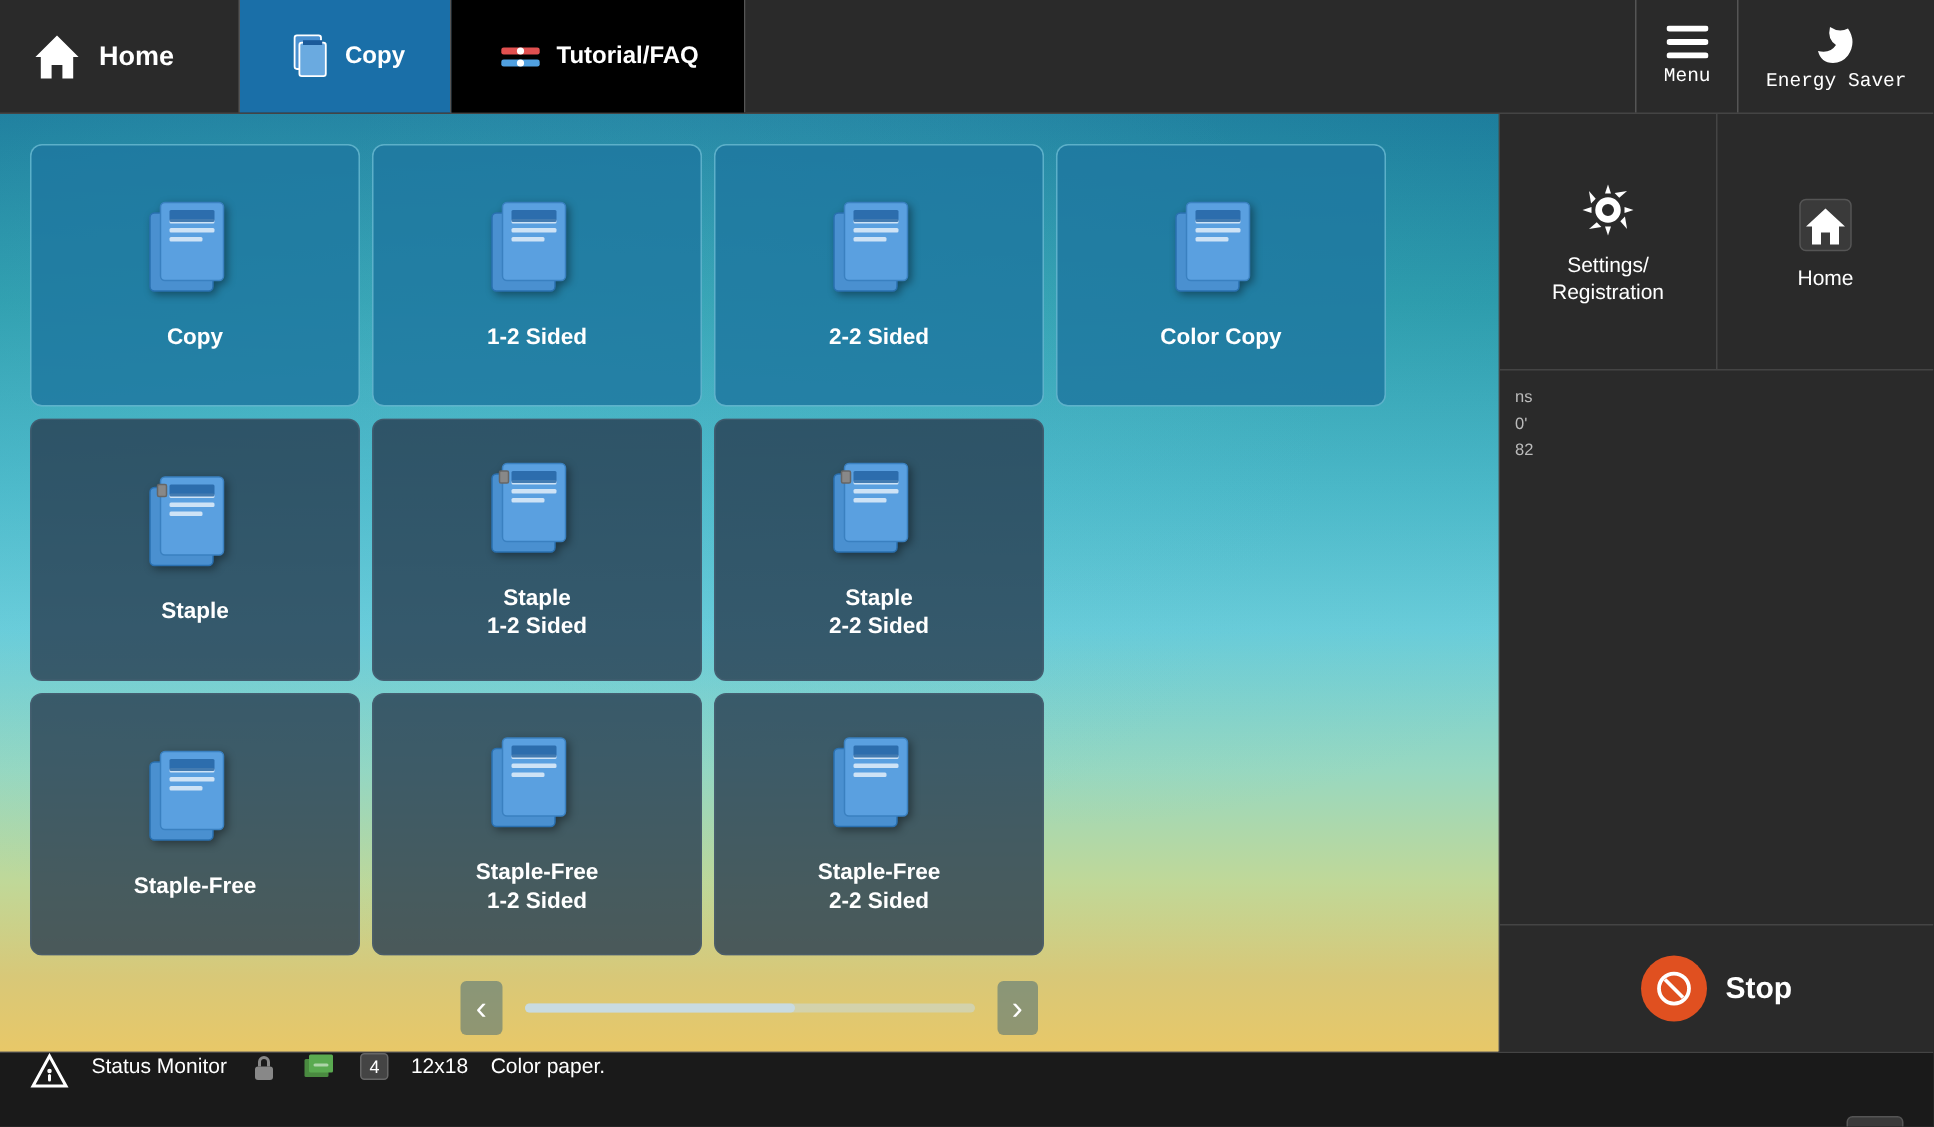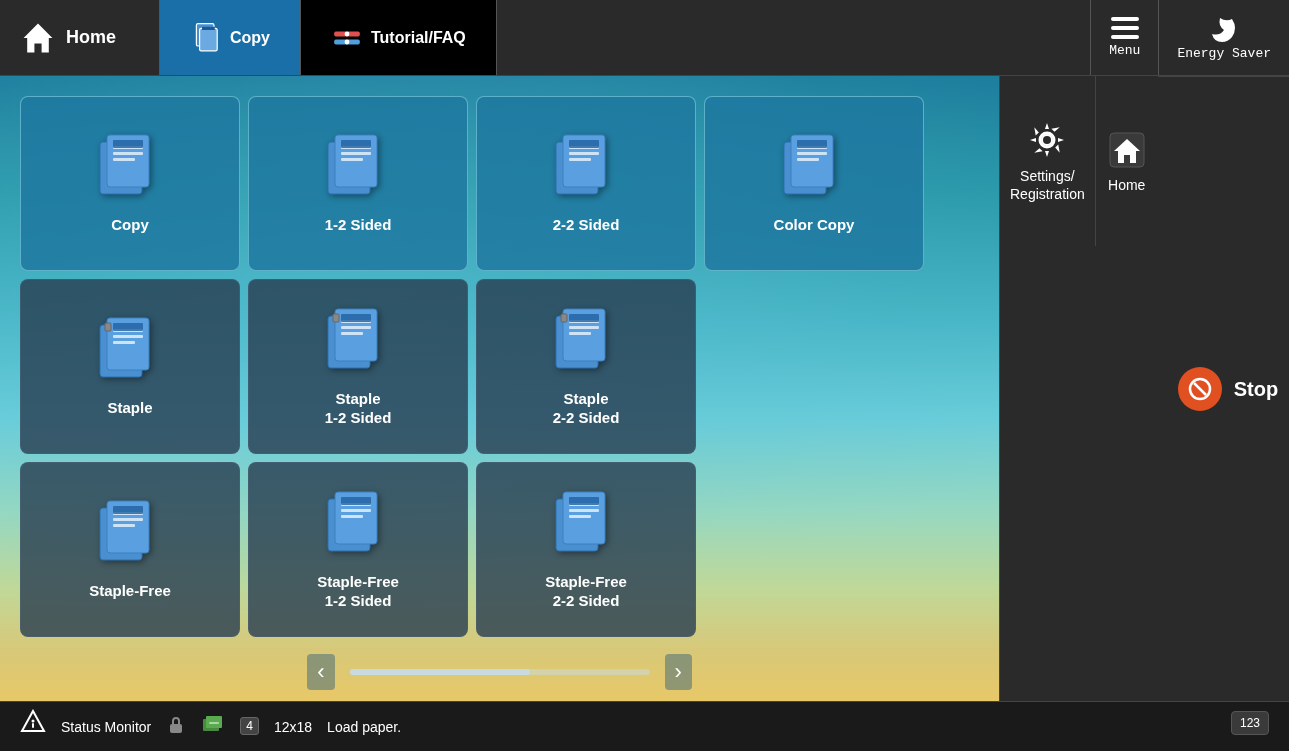--- a/index.html
+++ b/index.html
@@ -158,21 +158,21 @@
       width: 60%;
       background: rgba(200,220,230,0.9);
       border-radius: 3px;
     }
 
     
     .right-sidebar {
       width: 290px;
       background: #2a2a2a;
       display: flex;
-      flex-direction: row;
+      flex-direction: column;
       border-left: 1px solid #444;
     }
     .sidebar-top {
       display: flex;
       height: 170px;
     }
     .sidebar-settings {
       flex: 1;
       display: flex;
       flex-direction: column;
@@ -227,23 +227,23 @@
       display: flex;
       align-items: center;
       justify-content: center;
     }
 
     
     .status-bar {
       height: 50px;
       background: #1a1a1a;
       display: flex;
-      align-items: flex-end;
+      align-items: flex-start;
       gap: 15px;
-      padding: 16px 20px;
+      padding: 0 20px;
       color: white;
       font-size: 14px;
       border-top: 1px solid #444;
     }
     .status-bar-right {
       margin-left: auto;
       display: flex;
       align-items: center;
       margin-top: 42px;
     }
@@ -475,20 +475,27 @@
       </div>
       <div class="sidebar-home">
         <svg width="42" height="42" viewBox="0 0 42 42">
           <rect x="4" y="4" width="34" height="34" rx="4" fill="#3a3a3a" stroke="#555" stroke-width="1"></rect>
           <polygon points="21,10 8,22 12,22 12,34 18,34 18,26 24,26 24,34 30,34 30,22 34,22" fill="white"></polygon>
         </svg>
         <span>Home</span>
       </div>
     </div>
 
+    <div class="sidebar-info">
+      <div style="color:#bbb; font-size:11px; line-height:1.6;">
+        <div>ns</div>
+        <div>0'</div>
+        <div>82</div>
+      </div>
+    </div>
 
     <div class="sidebar-stop">
       <div class="stop-circle">
         <svg width="26" height="26" viewBox="0 0 26 26">
           <circle cx="13" cy="13" r="10" fill="none" stroke="white" stroke-width="2.5"></circle>
           <line x1="7" y1="7" x2="19" y2="19" stroke="white" stroke-width="2.5"></line>
         </svg>
       </div>
       <span>Stop</span>
     </div>
@@ -507,17 +514,17 @@
     <rect x="4" y="9" width="12" height="9" rx="2" fill="#888"></rect>
     <path d="M7 9 V6 A3 3 0 0 1 13 6 V9" fill="none" stroke="#888" stroke-width="2"></path>
   </svg>
   <svg width="24" height="20" viewBox="0 0 24 20">
     <rect x="2" y="4" width="16" height="12" rx="1" fill="#4a8a40"></rect>
     <rect x="5" y="1" width="16" height="12" rx="1" fill="#5aaa50"></rect>
     <rect x="8" y="7" width="10" height="2" rx="1" fill="white" opacity="0.5"></rect>
   </svg>
   <div style="background:#444; border:1px solid #666; padding:1px 5px; font-size:12px; border-radius:3px;">4</div>
   <span>12x18</span>
-  <span>Load paper.</span>
+  <span>Color paper.</span>
   <div class="status-bar-right">
     <div class="keyboard-icon-box">123</div>
   </div>
 </div>
 
 </body></html>

